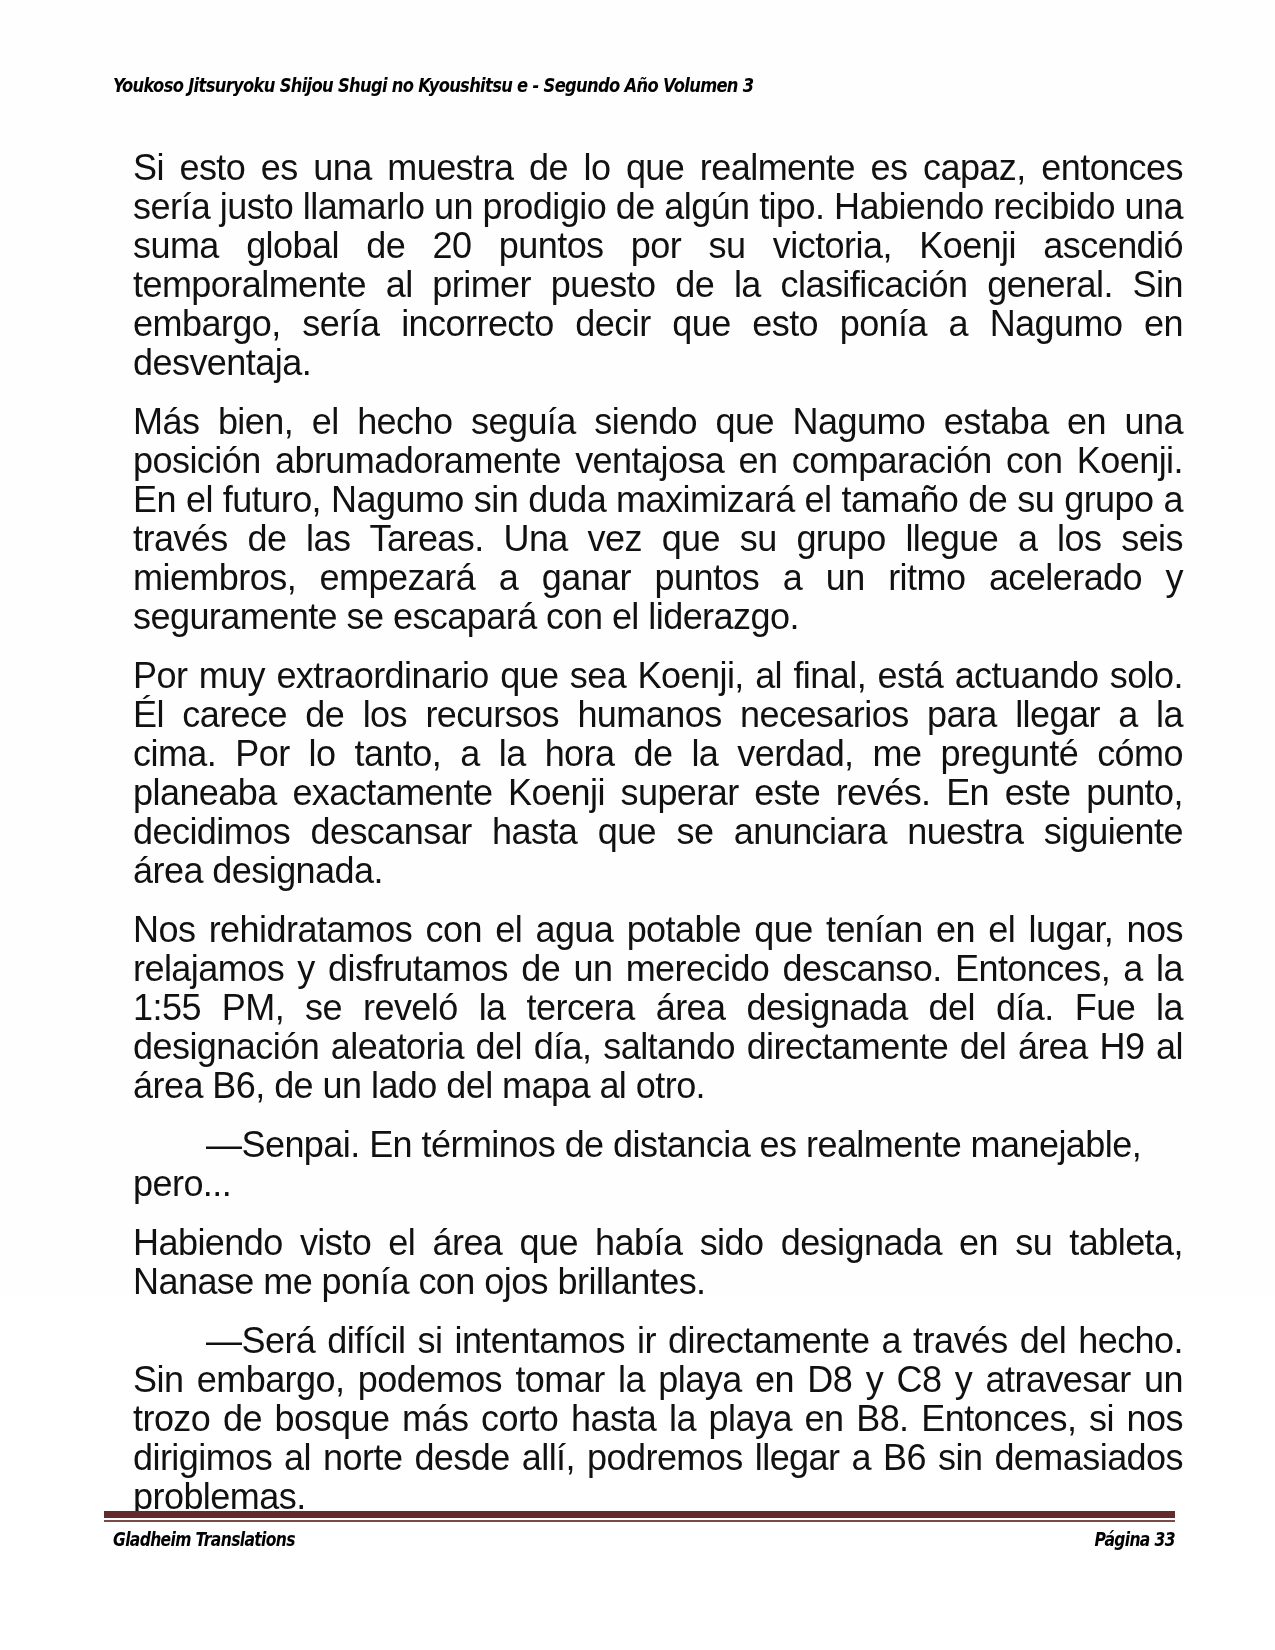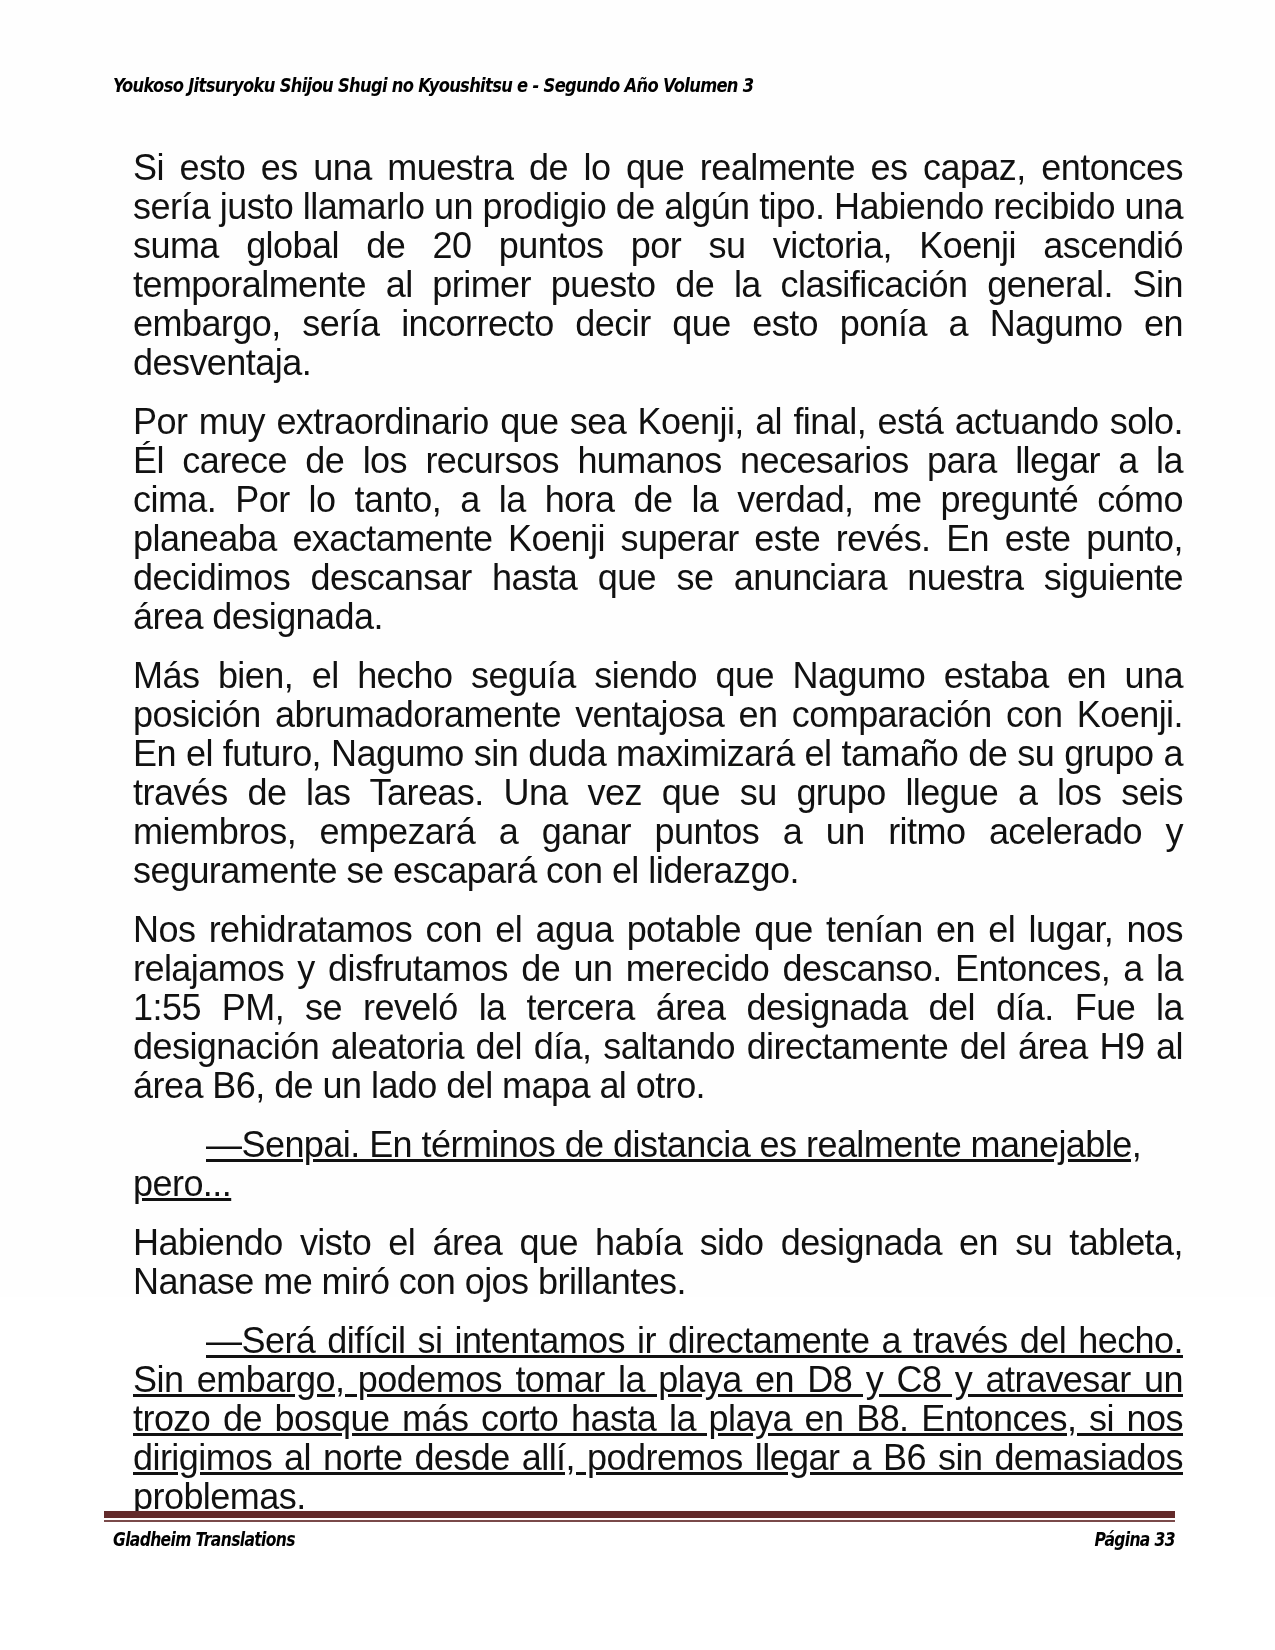--- a/index.html
+++ b/index.html
@@ -11,46 +11,46 @@
     font-size: 19px; color: #000; letter-spacing: -0.8px; transform: scaleX(0.86); transform-origin: left center;
     white-space: nowrap;
   }
   .body-text {
     position: absolute; left: 113px; top: 148px; width: 1050px;
     font-family: "Liberation Sans", sans-serif; font-size: 36px; line-height: 39px; color: #111;
     letter-spacing: -0.55px;
     margin-left: 20px;
   }
   .body-text p { margin: 0 0 20px 0; text-align: justify; }
-  .body-text p.dialogue { text-indent: 73px; text-decoration: underline; }
+  .body-text p.dialogue { text-indent: 73px; }
   .body-text p.dialogue.single { text-align: left; }
   .footer-rule { position: absolute; left: 104px; width: 1071px; }
   .rule-thick { top: 1511px; height: 7px; background: #632b2b; }
   .rule-thin { top: 1520px; height: 2px; background: #7a4a4a; }
   .footer-left, .footer-right {
     position: absolute; top: 1528px;
     font-family: "DejaVu Sans", sans-serif; font-style: italic; font-weight: bold;
     font-size: 19px; color: #000; letter-spacing: -0.8px; white-space: nowrap;
   }
   .footer-left { left: 113px; transform: scaleX(0.82); transform-origin: left center; }
   .footer-right { right: 100px; transform: scaleX(0.82); transform-origin: right center; }
 </style>
 </head>
 <body>
 
 <div class="page">
   <div class="header">Youkoso Jitsuryoku Shijou Shugi no Kyoushitsu e - Segundo Año Volumen 3</div>
 
   <div class="body-text">
     <p>Si esto es una muestra de lo que realmente es capaz, entonces sería justo llamarlo un prodigio de algún tipo. Habiendo recibido una suma global de 20 puntos por su victoria, Koenji ascendió temporalmente al primer puesto de la clasificación general. Sin embargo, sería incorrecto decir que esto ponía a Nagumo en desventaja.</p>
+    <p>Más bien, el hecho seguía siendo que Nagumo estaba en una posición abrumadoramente ventajosa en comparación con Koenji. En el futuro, Nagumo sin duda maximizará el tamaño de su grupo a través de las Tareas. Una vez que su grupo llegue a los seis miembros, empezará a ganar puntos a un ritmo acelerado y seguramente se escapará con el liderazgo.</p>
     <p>Por muy extraordinario que sea Koenji, al final, está actuando solo. Él carece de los recursos humanos necesarios para llegar a la cima. Por lo tanto, a la hora de la verdad, me pregunté cómo planeaba exactamente Koenji superar este revés. En este punto, decidimos descansar hasta que se anunciara nuestra siguiente área designada.</p>
-    <p>Más bien, el hecho seguía siendo que Nagumo estaba en una posición abrumadoramente ventajosa en comparación con Koenji. En el futuro, Nagumo sin duda maximizará el tamaño de su grupo a través de las Tareas. Una vez que su grupo llegue a los seis miembros, empezará a ganar puntos a un ritmo acelerado y seguramente se escapará con el liderazgo.</p>
     <p>Nos rehidratamos con el agua potable que tenían en el lugar, nos relajamos y disfrutamos de un merecido descanso. Entonces, a la 1:55 PM, se reveló la tercera área designada del día. Fue la designación aleatoria del día, saltando directamente del área H9 al área B6, de un lado del mapa al otro.</p>
     <p class="dialogue single">—Senpai. En términos de distancia es realmente manejable, pero...</p>
-    <p>Habiendo visto el área que había sido designada en su tableta, Nanase me miró con ojos brillantes.</p>
+    <p>Habiendo visto el área que había sido designada en su tableta, Nanase me ponía con ojos brillantes.</p>
     <p class="dialogue">—Será difícil si intentamos ir directamente a través del hecho. Sin embargo, podemos tomar la playa en D8 y C8 y atravesar un trozo de bosque más corto hasta la playa en B8. Entonces, si nos dirigimos al norte desde allí, podremos llegar a B6 sin demasiados problemas.</p>
   </div>
 
   <div class="footer-rule rule-thick"></div>
   <div class="footer-rule rule-thin"></div>
   <div class="footer-left">Gladheim Translations</div>
   <div class="footer-right">Página 33</div>
 </div>
 
 </body></html>

